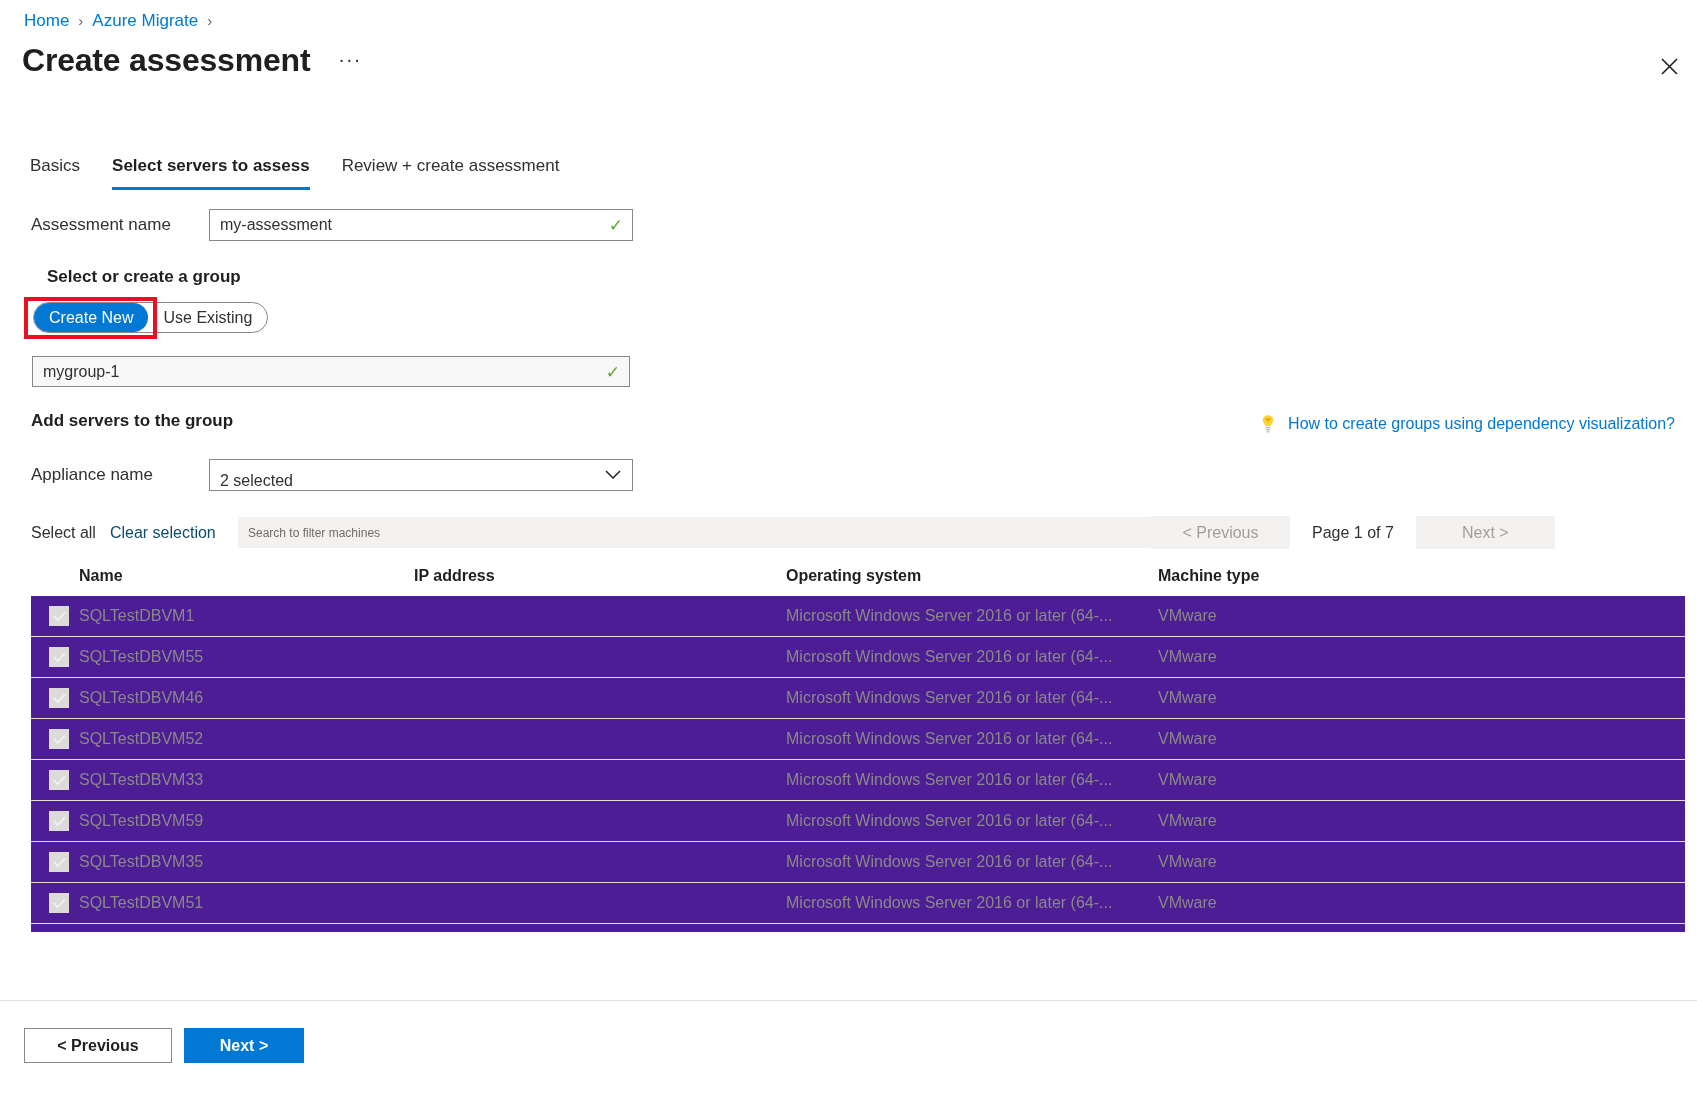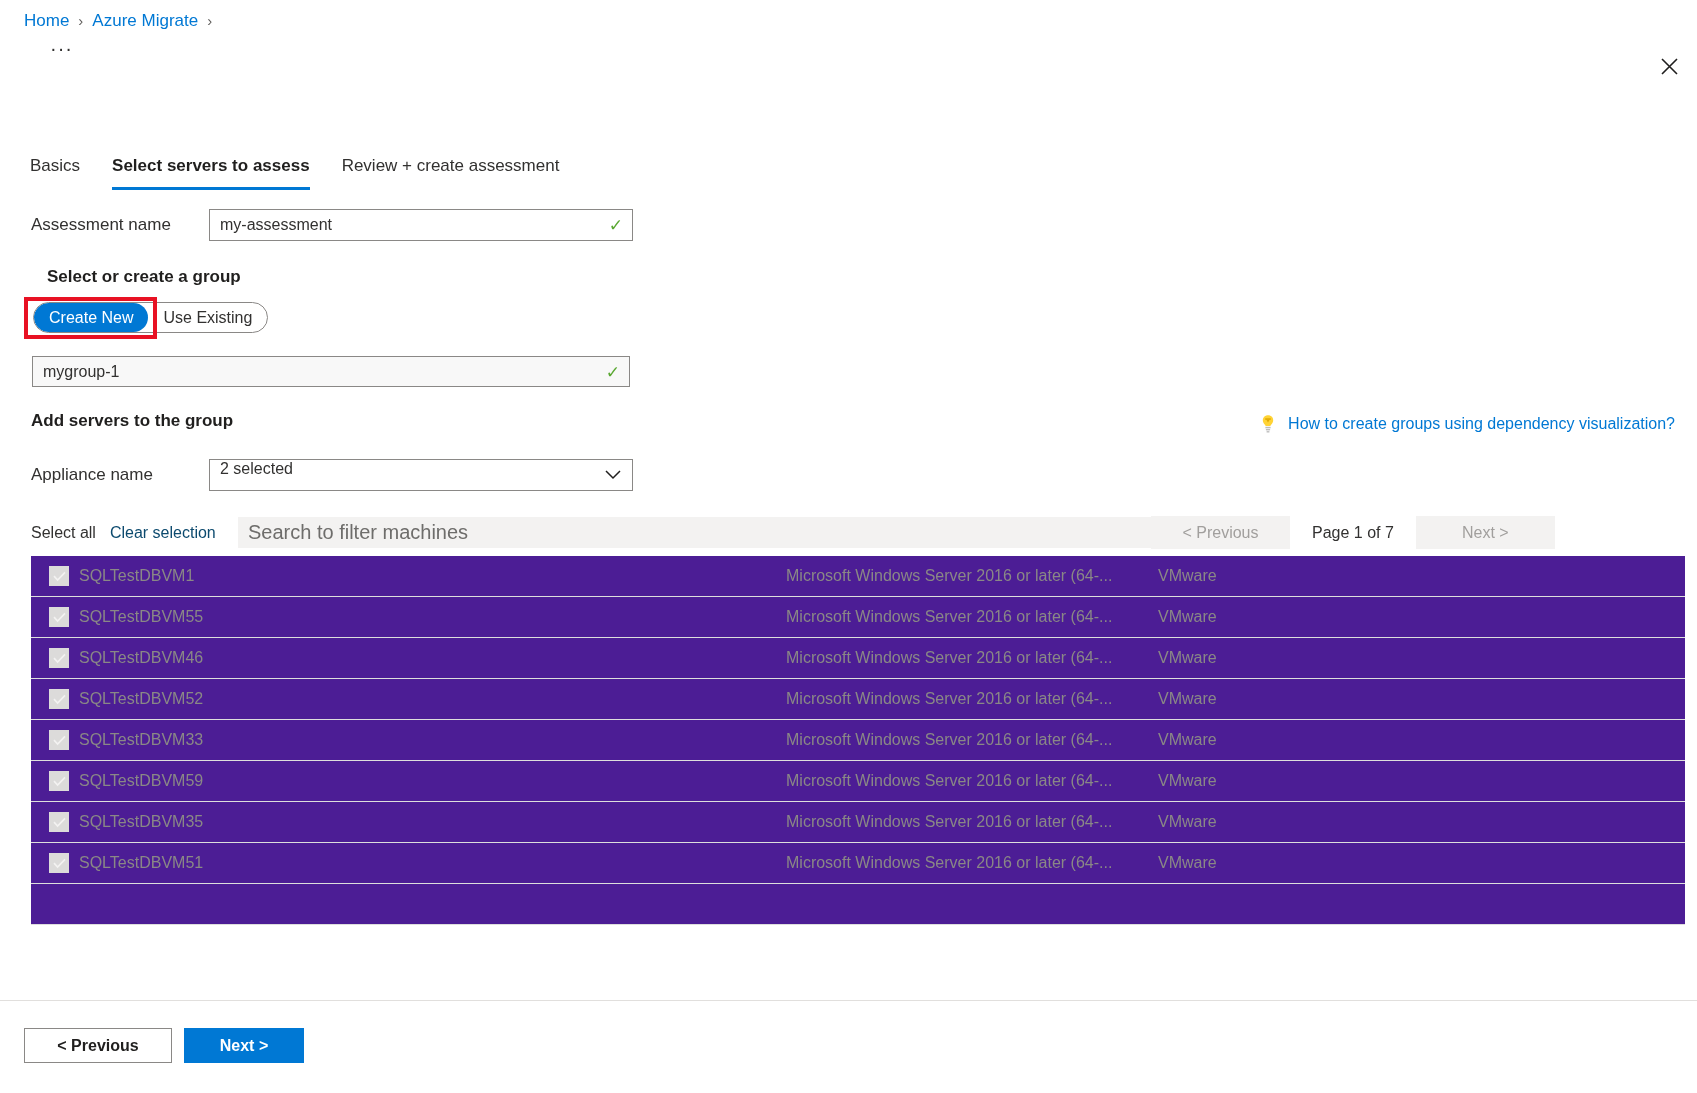--- a/index.html
+++ b/index.html
@@ -216,21 +216,21 @@
   
   .appliance-row { left: 31px; top: 459px; }
   .appliance-row .field-label { width: 178px; }
   .select-box {
     position: relative;
     width: 424px;
     height: 32px;
     border: 1px solid #8a8886;
     background: #ffffff;
     display: flex;
-    align-items: flex-start;
+    align-items: flex-end;
     padding: 0 34px 0 10px;
     font-size: 16px;
     color: #323130;
     cursor: pointer;
   }
   .chev {
     position: absolute;
     right: 11px; top: 50%;
     transform: translateY(-50%);
     color: #201f1e;
@@ -260,21 +260,21 @@
 
   .search-box {
     position: absolute;
     left: 238px; top: 517px;
     width: 1018px;
     height: 31px;
     background: #f3f2f1;
     border: none;
     display: flex; align-items: center;
     padding-left: 10px;
-    font-size: 20px;
+    font-size: 12px;
     color: #6e6d6b;
     cursor: text;
   }
 
   
   .pager {
     position: absolute;
     left: 1151px; top: 516px;
     display: flex;
     align-items: center;
@@ -388,20 +388,21 @@
 <div class="page">
 
   <div class="breadcrumb">
     <span class="crumb-link">Home</span>
     <span class="crumb-sep">›</span>
     <span class="crumb-link">Azure Migrate</span>
     <span class="crumb-sep">›</span>
   </div>
 
   <div class="title-row">
+    <div class="page-title">Create assessment</div>
     <div class="title-ellipsis">···</div>
   </div>
 
   <div class="close-x">
     <svg width="17" height="17" viewBox="0 0 17 17" aria-hidden="true">
       <path d="M1 1 L16 16 M16 1 L1 16" stroke="#201f1e" stroke-width="1.6" fill="none"></path>
     </svg>
   </div>
 
   <div class="tabs">
@@ -466,20 +467,26 @@
 
   <div class="search-box">Search to filter machines</div>
 
   <div class="pager">
     <div class="pg-btn">&lt; Previous</div>
     <div class="pg-label">Page 1 of 7</div>
     <div class="pg-btn">Next &gt;</div>
   </div>
 
   <div class="table-wrap">
+    <div class="thead">
+      <div class="th col-name">Name</div>
+      <div class="th col-ip">IP address</div>
+      <div class="th col-os">Operating system</div>
+      <div class="th col-type">Machine type</div>
+    </div>
     <div id="tbody">
         <div class="trow">
           <div class="cb">
             <svg width="13" height="11" viewBox="0 0 13 11">
               <path d="M1 5.2 L4.6 9 L12 1.3" stroke="#f3f2f1" stroke-width="1.7" fill="none"></path>
             </svg>
           </div>
           <div class="cell cell-name">SQLTestDBVM1</div>
           <div class="cell col-ip"></div>
           <div class="cell col-os">Microsoft Windows Server 2016 or later (64-...</div>

